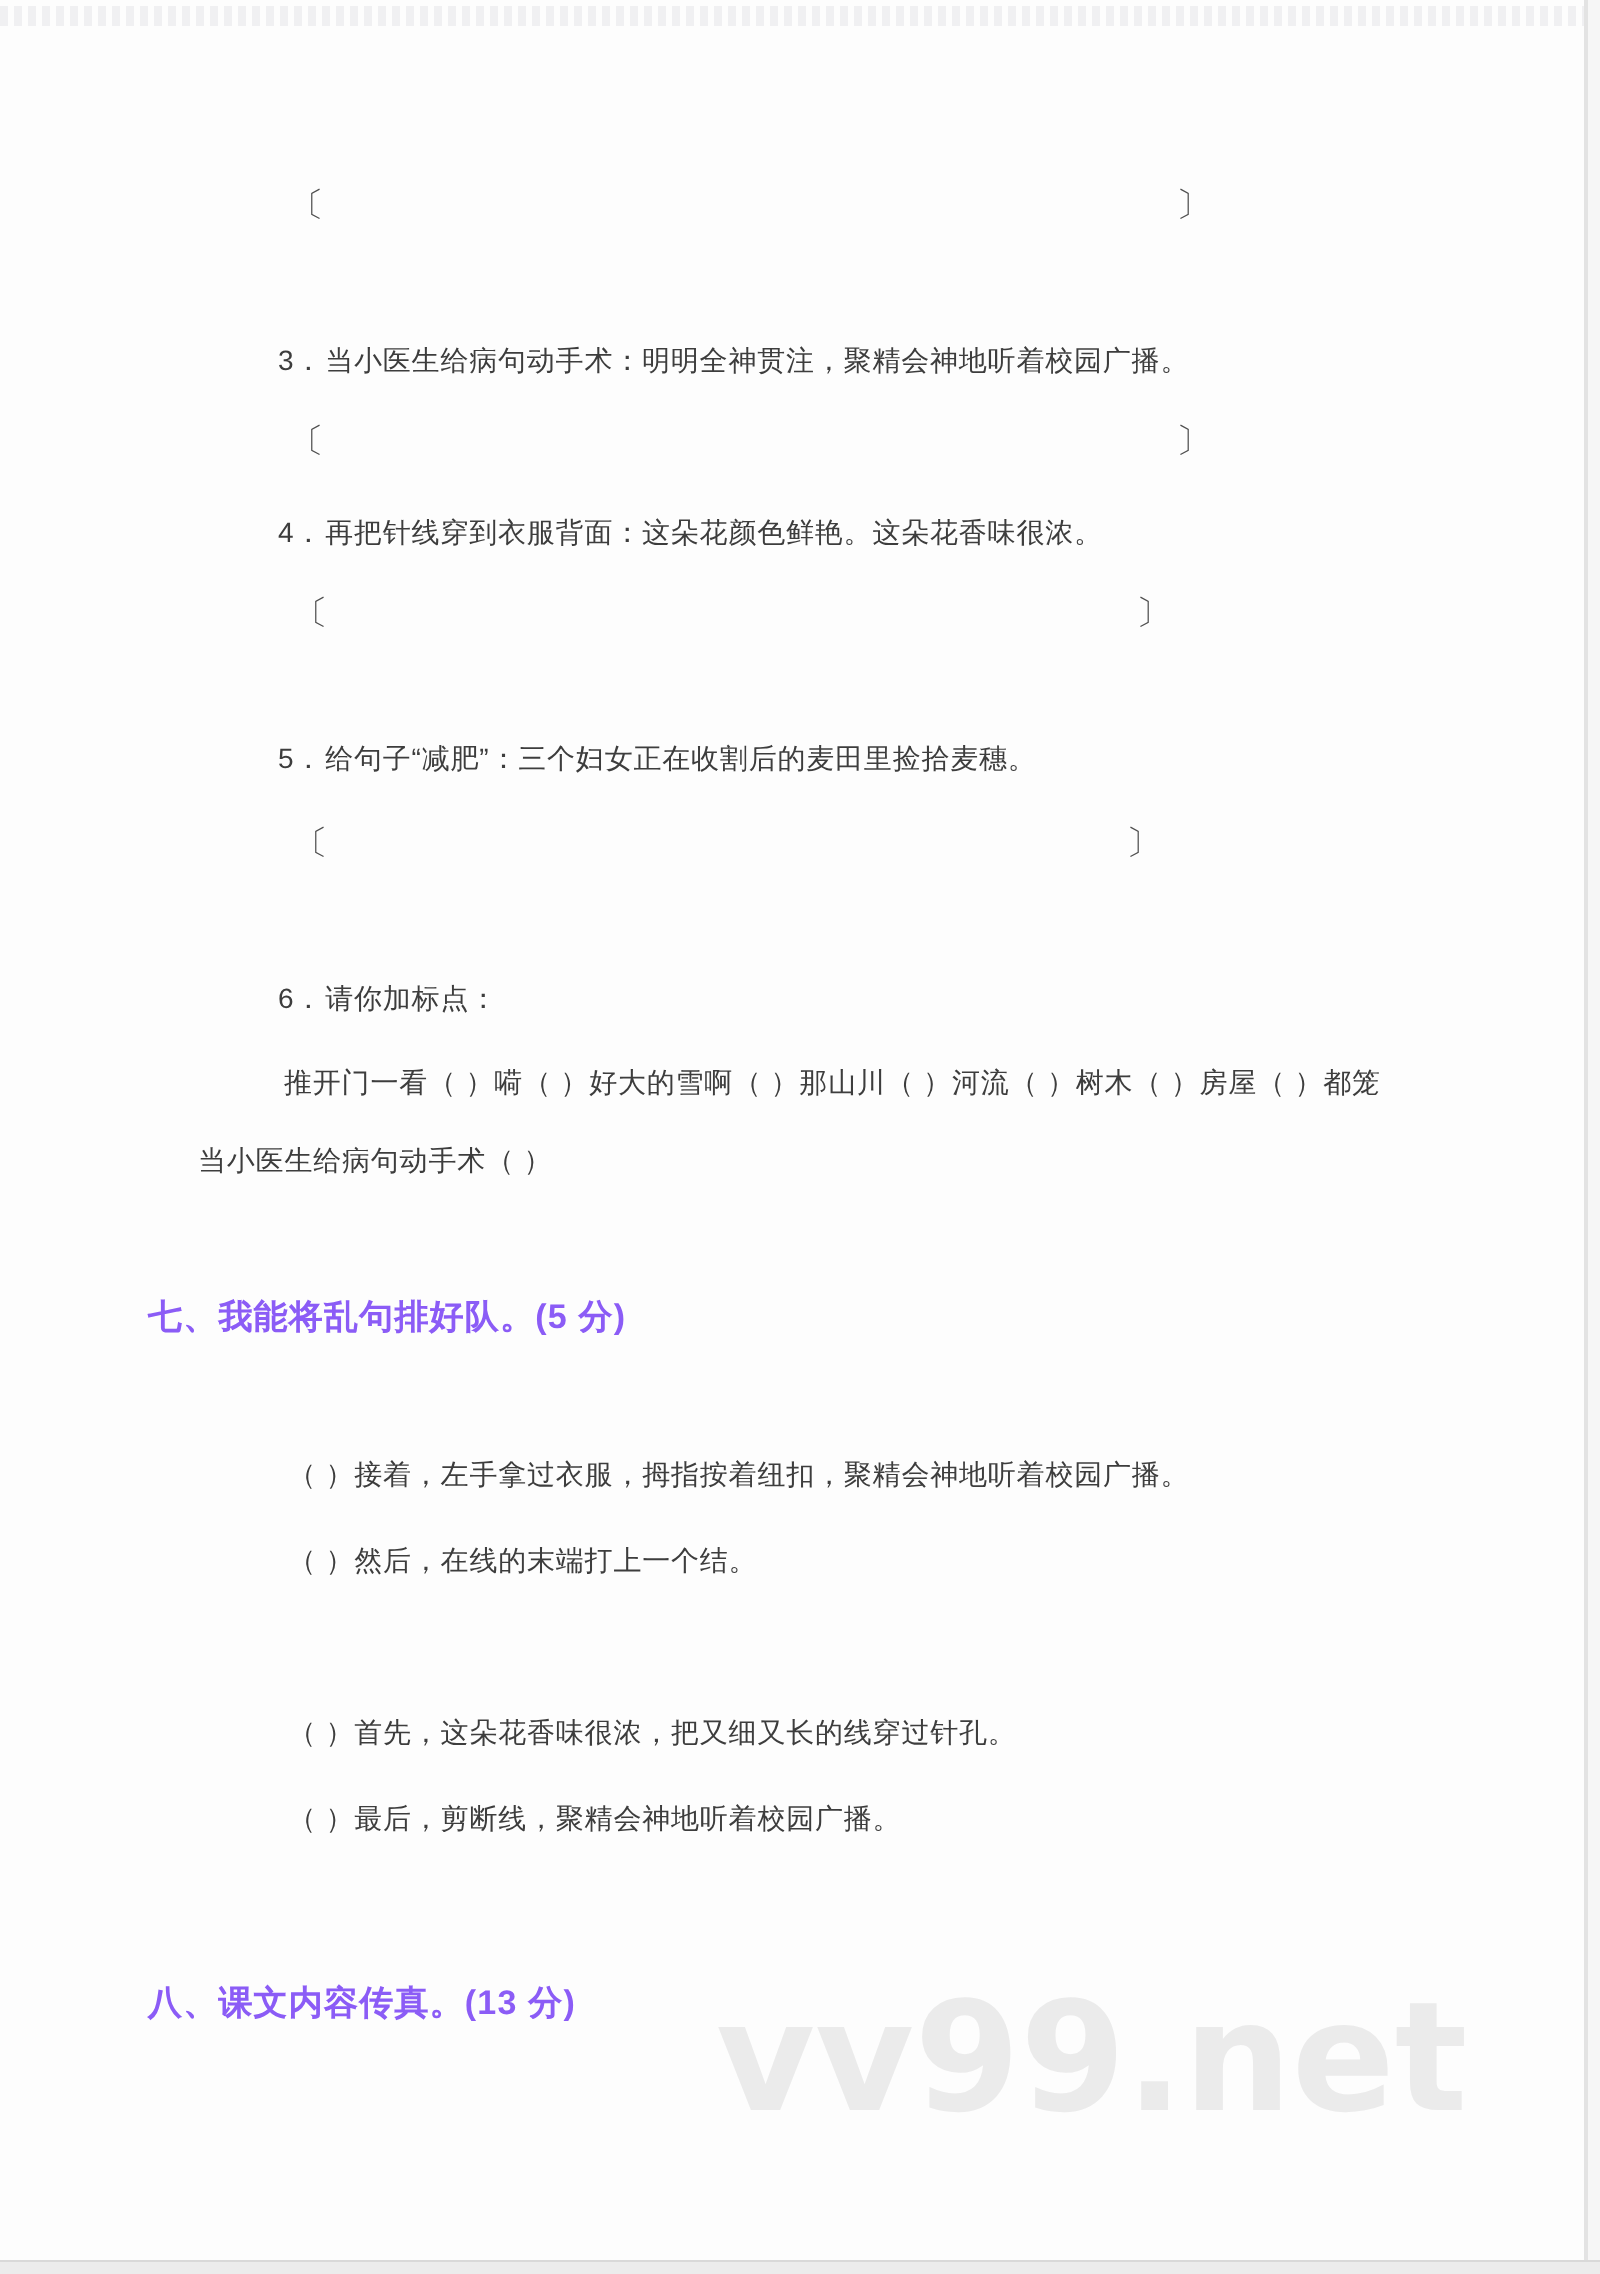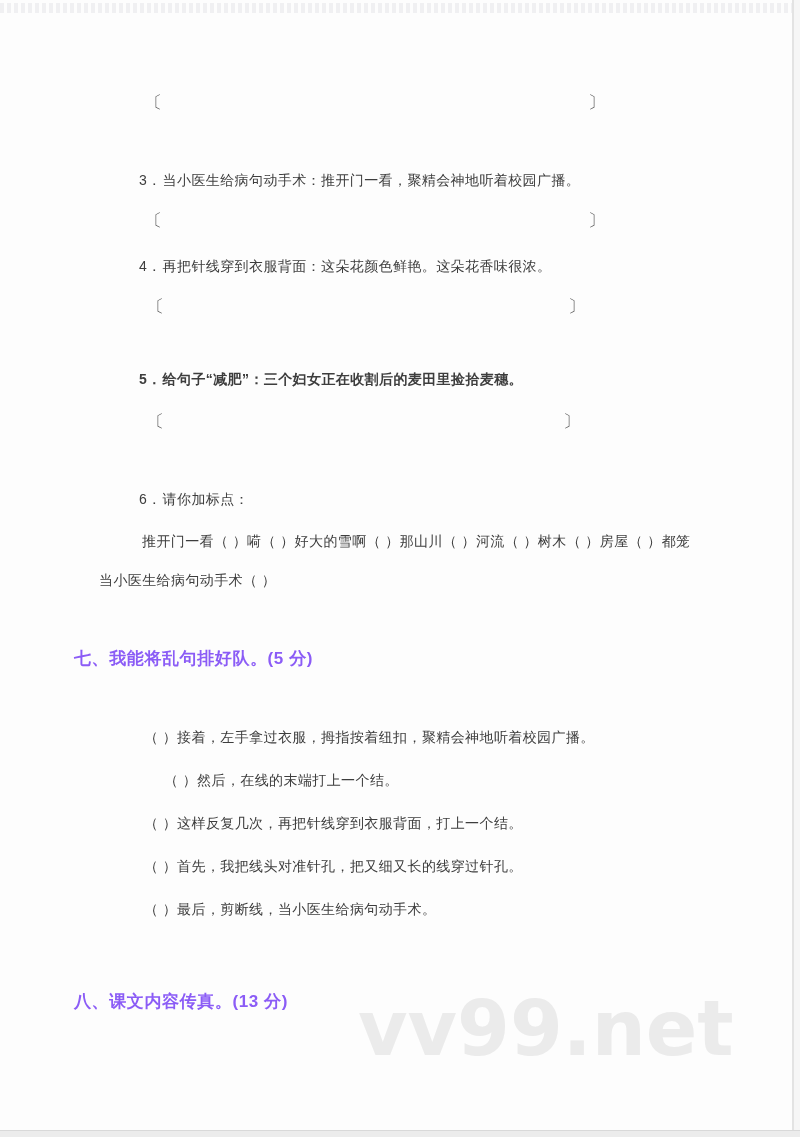--- a/index.html
+++ b/index.html
@@ -67,29 +67,29 @@
 
   
   .b1o { top: 93px;  left: 145px; }
   .b1c { top: 93px;  left: 588px; }
   .q3  { top: 170px; left: 139px; }
   .b2o { top: 211px; left: 145px; }
   .b2c { top: 211px; left: 588px; }
   .q4  { top: 256px; left: 139px; }
   .b3o { top: 297px; left: 147px; }
   .b3c { top: 297px; left: 568px; }
-  .q5  { top: 369px; left: 139px; font-weight: bold; }
+  .q5  { top: 369px; left: 139px; }
   .b4o { top: 412px; left: 147px; }
   .b4c { top: 412px; left: 563px; }
   .q6  { top: 489px; left: 139px; }
   .p1  { top: 531px; left: 142px; }
   .p2  { top: 570px; left: 99px;  }
   .h7  { top: 648px; left: 74px;  }
   .it0 { top: 727px; left: 144px; }
-  .it1 { top: 770px; left: 144px; margin-left: 20px; }
+  .it1 { top: 770px; left: 144px; }
   .it2 { top: 813px; left: 144px; }
   .it3 { top: 856px; left: 144px; }
   .it4 { top: 899px; left: 144px; }
   .h8  { top: 991px; left: 74px;  }
 
   .watermark {
     position: absolute;
     top: 991px;
     left: 358px;
     font-size: 76px;
@@ -104,21 +104,21 @@
 </head>
 <body>
 
 <div class="page">
 
   <div class="top-dots"></div>
 
   <span class="bk b1o">〔</span>
   <span class="bk b1c">〕</span>
 
-  <div class="line q3"><span class="qlabel">3．</span><span>当小医生给病句动手术：推开门一看，聚精会神地听着校园广播。</span></div>
+  <div class="line q3"><span class="qlabel">3．</span><span>当小医生给病句动手术：明明全神贯注，聚精会神地听着校园广播。</span></div>
 
   <span class="bk b2o">〔</span>
   <span class="bk b2c">〕</span>
 
   <div class="line q4"><span class="qlabel">4．</span><span>再把针线穿到衣服背面：这朵花颜色鲜艳。这朵花香味很浓。</span></div>
 
   <span class="bk b3o">〔</span>
   <span class="bk b3c">〕</span>
 
   <div class="line q5"><span class="qlabel">5．</span><span>给句子“减肥”：三个妇女正在收割后的麦田里捡拾麦穗。</span></div>
@@ -128,23 +128,22 @@
 
   <div class="line q6"><span class="qlabel">6．</span><span>请你加标点：</span></div>
 
   <div class="line p1">推开门一看（ ）嗬（ ）好大的雪啊（ ）那山川（ ）河流（ ）树木（ ）房屋（ ）都笼</div>
   <div class="line p2">当小医生给病句动手术（ ）</div>
 
   <div class="heading h7">七、我能将乱句排好队。(5 分)</div>
 
   <div class="line it0">（ ）接着，左手拿过衣服，拇指按着纽扣，聚精会神地听着校园广播。</div>
   <div class="line it1">（ ）然后，在线的末端打上一个结。</div>
-  <div class="line it2">（ ）这样反复几次，再把针线穿到衣服背面，打上一个结。</div>
-  <div class="line it3">（ ）首先，我把线头对准针孔，把又细又长的线穿过针孔。</div>
-  <div class="line it4">（ ）最后，剪断线，当小医生给病句动手术。</div>
+  <div class="line it3">（ ）首先，这朵花香味很浓，把又细又长的线穿过针孔。</div>
+  <div class="line it4">（ ）最后，剪断线，聚精会神地听着校园广播。</div>
 
   <div class="heading h8">八、课文内容传真。(13 分)</div>
 
   <div class="watermark">vv99.net</div>
 
   <div class="right-gutter"></div>
   <div class="right-edge-line"></div>
   <div class="bottom-strip"></div>
 
 </div>

